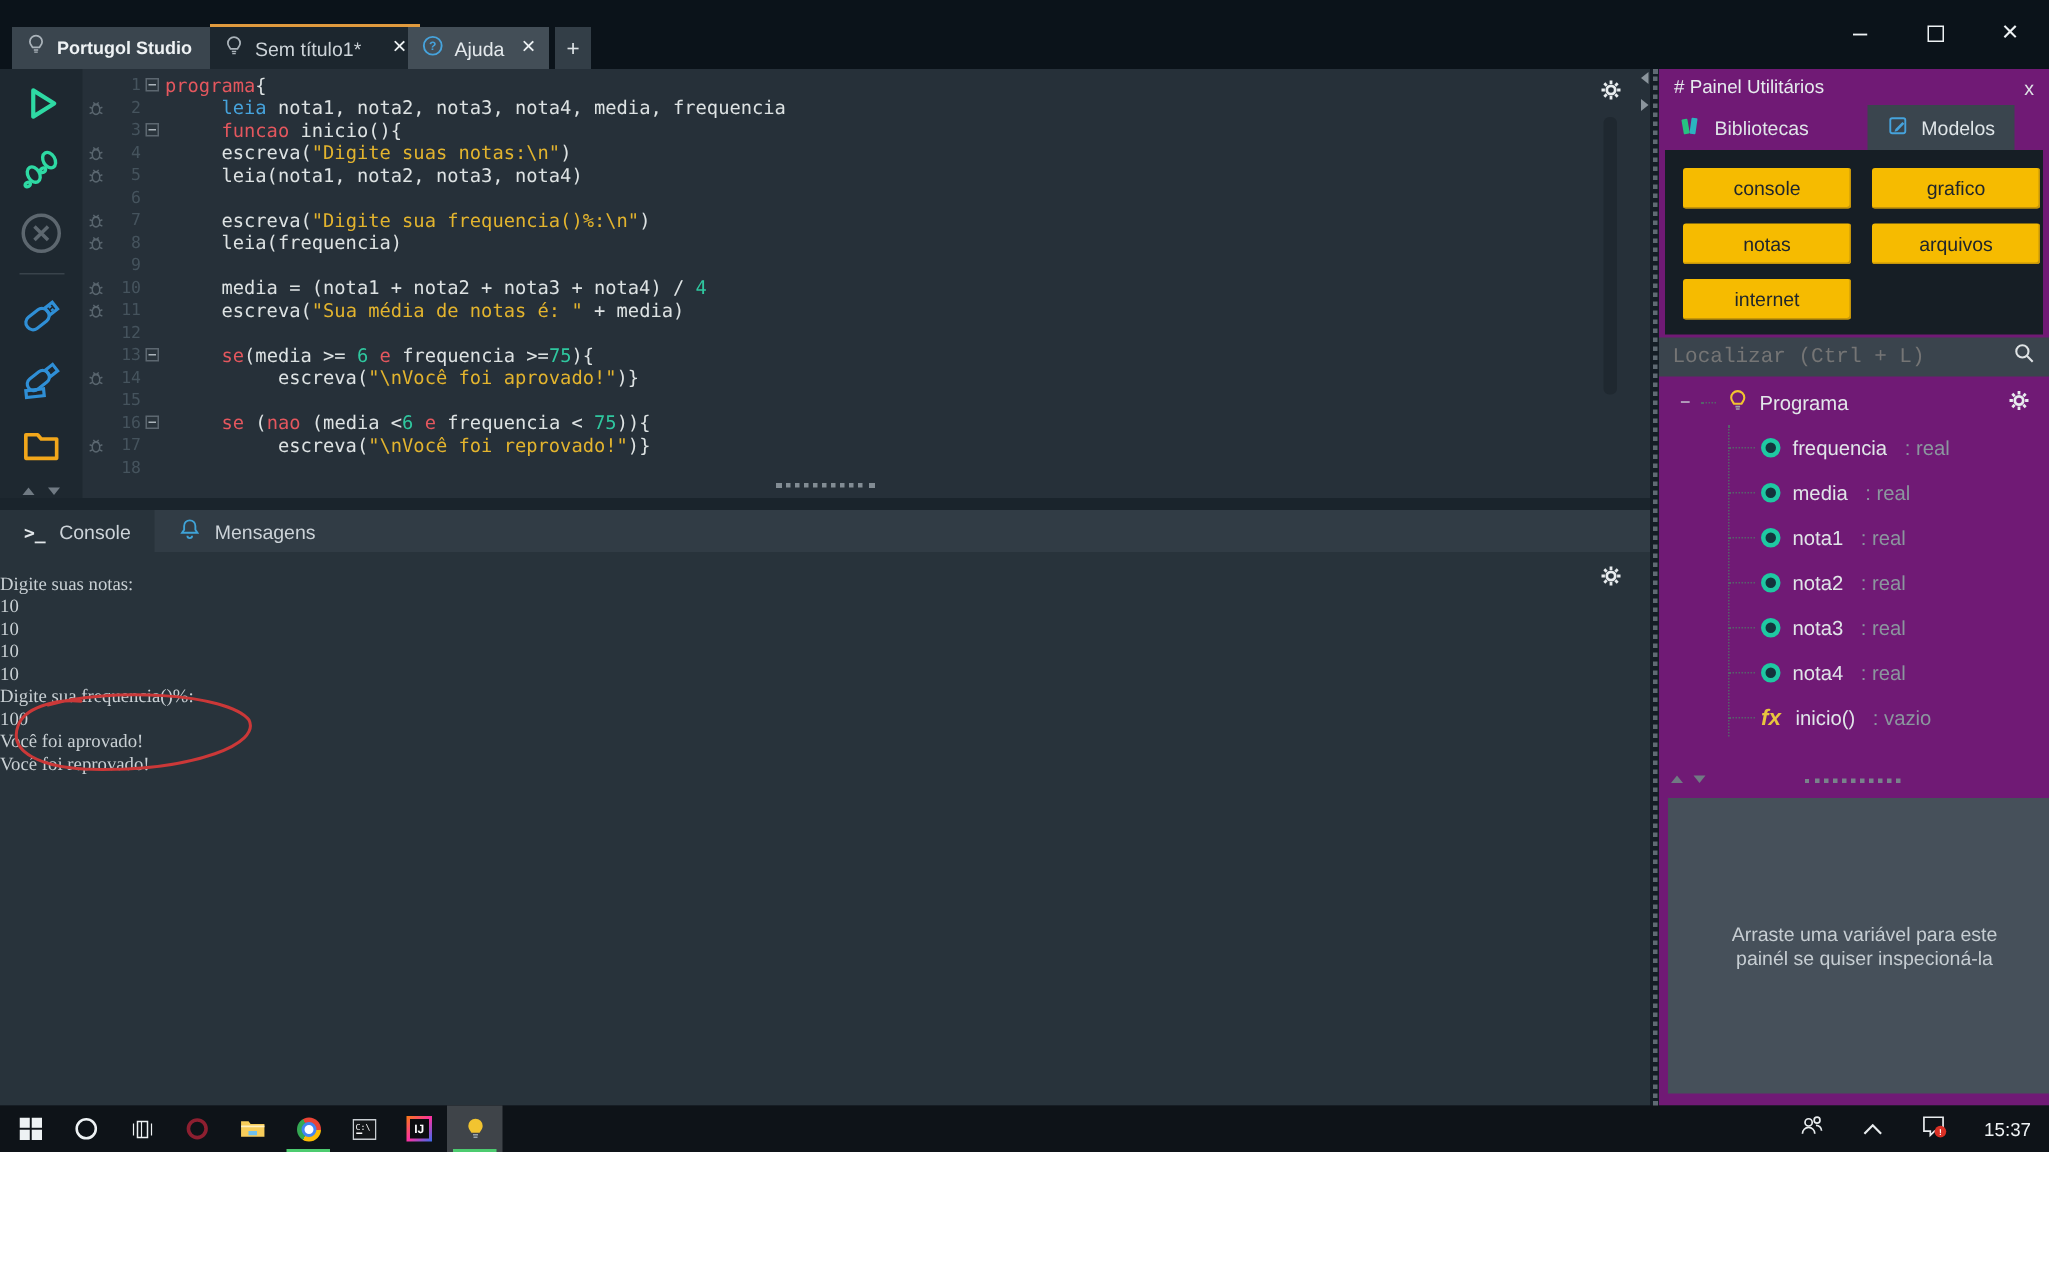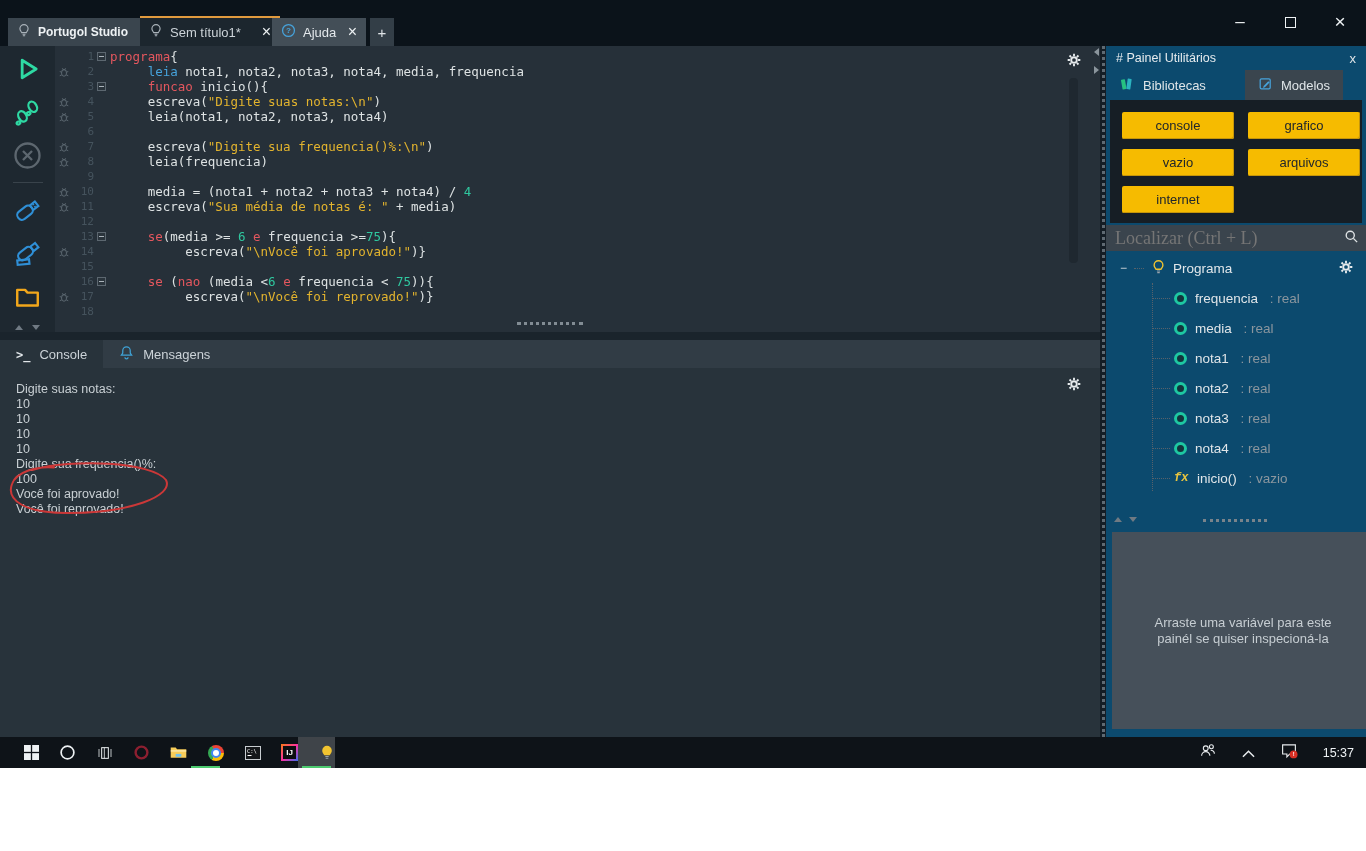--- a/index.html
+++ b/index.html
@@ -53,62 +53,62 @@
   .tri-right{border-top:4px solid transparent;border-bottom:4px solid transparent;border-left:5px solid #8b959d}
   .tri-up{border-left:4px solid transparent;border-right:4px solid transparent;border-bottom:5px solid #707a83}
   .tri-down{border-left:4px solid transparent;border-right:4px solid transparent;border-top:5px solid #707a83}
 
   
   .console{position:absolute;left:0;top:332px;width:1100px;height:405px;background:#28333b}
   .console::before{content:"";position:absolute;top:0;left:0;right:0;height:8px;background:#1a242c}
   .console-tabs{position:absolute;top:8px;left:0;right:0;height:28px;background:#313c45;display:flex}
   .console-tab{display:flex;align-items:center;gap:9px;padding:0 16px;font-size:13px;color:#ccd3d8;height:100%}
   .console-tab.active{background:#28333b}
-  .console-body{position:absolute;top:36px;left:0;right:0;bottom:0;padding:14px 0 0 16px;
-                font-family:Liberation Sans, sans-serif;font-size:12.5px;color:#c9d0d4}
+  .console-body{position:absolute;top:36px;left:0;right:0;bottom:0;padding:14px 0 0 0;
+                font-family:Liberation Serif, serif;font-size:12.5px;color:#c9d0d4}
   .console-line{height:15px;line-height:15px;white-space:pre}
   .console-gear{position:absolute;right:18px;top:44px}
   .annotation-svg{position:absolute;left:2px;top:126px;pointer-events:none}
 
   
-  .rpanel{position:absolute;left:1106px;top:46px;width:260px;height:691px;background:#0c4a6e;color:#e6ebee}
+  .rpanel{position:absolute;left:1106px;top:46px;width:260px;height:691px;background:#701a75;color:#e6ebee}
   .rp-header{height:24px;display:flex;align-items:center;padding:0 10px;font-size:12.5px;color:#e6ebee}
   .rp-close{margin-left:auto;font-size:13px;color:#dfe4e7}
   .rp-tabs{display:flex;height:30px}
   .rp-tab{display:flex;align-items:center;gap:8px;padding:0 13px;font-size:13px;color:#dfe5e8;height:100%}
   .rp-tab.active{background:#3a454e;margin-left:26px}
   .rp-btns{margin:0 4px;background:#161e25;padding:12px 0 10px 12px;height:123px;
            display:grid;grid-template-columns:112px 112px;gap:10px 14px;align-content:start}
   .model-btn{height:27px;background:#f6bb00;border:none;border-radius:2px;font-size:13px;color:#20262b;
              font-family:"Liberation Sans",sans-serif;box-shadow:inset -1px -1px 0 #c5950a;cursor:pointer}
   .rp-search{height:26px;background:#3a444d;display:flex;align-items:center;padding:0 9px;margin-top:2px;gap:6px}
-  .rp-search input{flex:1;background:transparent;border:none;outline:none;color:#c2c9cd;font-size:18px;
-                   font-family:Liberation Serif, serif}
+  .rp-search input{flex:1;background:transparent;border:none;outline:none;color:#c2c9cd;font-size:14px;
+                   font-family:Liberation Mono, monospace}
   .rp-tree{position:relative;padding-top:2px;height:254px;font-size:13.5px}
   .tree-root{height:30px;display:flex;align-items:center;gap:7px;padding-left:14px;color:#e2e7ea}
   .root-minus{color:#cfd6da;font-size:12px;line-height:1}
   .root-dots{width:10px;border-top:1px dotted #57626b}
   .tree-gear{position:absolute;right:12px;top:8px}
   .tree-kids{position:relative;padding-left:68px}
   .tree-kids::before{content:"";position:absolute;left:46px;top:0;height:208px;border-left:1px dotted #57626b}
   .tree-row{position:relative;height:30px;display:flex;align-items:center;gap:8px;color:#e0e5e8}
   .tree-row::before{content:"";position:absolute;left:-22px;width:18px;top:15px;border-top:1px dotted #57626b}
   .donut{width:13px;height:13px;border:3.5px solid #1ec8a2;border-radius:50%;background:#13343c;flex:none}
   .t-type{color:#8b969e}
-  .fx{font-style:italic;font-weight:bold;font-family:Liberation Mono, monospace;color:#e8c53f;font-size:12px;width:15px;flex:none}
+  .fx{font-style:italic;font-weight:bold;font-family:Liberation Sans, sans-serif;color:#e8c53f;font-size:15px;width:15px;flex:none}
   .rp-handle{position:absolute;top:473px;left:97px;width:64px;border-top:3px dotted #79838b}
   .rp-handle-arrows{position:absolute;top:471px;left:8px;display:flex;gap:7px}
   .rp-inspect{position:absolute;left:6px;top:486px;width:262px;height:197px;background:#46505a;
               display:flex;align-items:center;justify-content:center;text-align:center}
   .rp-inspect span{width:214px;color:#c6cdd2;font-size:13px;line-height:16px}
 
   
   .taskbar{position:absolute;top:737px;left:0;width:1366px;height:31px;background:#0e1318;display:flex;align-items:center}
   .tb-apps{display:flex;height:100%;align-items:center;margin-left:2px}
-  .tb-slot{width:37px;height:31px;display:flex;align-items:center;justify-content:flex-end;position:relative}
+  .tb-slot{width:37px;height:31px;display:flex;align-items:center;justify-content:center;position:relative}
   .tb-slot.active{background:#3f4449}
   .runline{position:absolute;bottom:0;left:4px;right:4px;height:2.5px;background:#4ccb6f}
   .chrome-ic{width:16px;height:16px;border-radius:50%;position:relative;display:inline-block;
              background:conic-gradient(from -30deg,#ea4335 0 120deg,#fbbc05 120deg 240deg,#34a853 240deg 360deg)}
   .chrome-ic::after{content:"";position:absolute;left:3px;top:3px;width:6px;height:6px;background:#fff;
                     border:2px solid #4285f4;border-radius:50%}
   .ij-ic{width:17px;height:17px;display:inline-flex;align-items:center;justify-content:center;
          font-size:8px;font-weight:bold;color:#fff;border:2px solid transparent;
          background:linear-gradient(#0c0d10,#0c0d10) padding-box,
                     linear-gradient(135deg,#f97a12,#fc31a1,#3a6df0) border-box}
@@ -438,21 +438,21 @@
         <span><svg width="15" height="15" viewBox="0 0 24 24" fill="none" stroke="#46a3dc" stroke-width="2">
               <rect x="3.5" y="4.5" width="16" height="16" rx="2"></rect>
               <path d="M9 16l7.5-7.5 2 2L11 18l-3 1z" fill="#46a3dc" stroke="none"></path>
             </svg></span>
         <span>Modelos</span>
       </div>
     </div>
     <div class="rp-btns">
         <button class="model-btn">console</button>
         <button class="model-btn">grafico</button>
-        <button class="model-btn">vazio</button>
+        <button class="model-btn">notas</button>
         <button class="model-btn">arquivos</button>
         <button class="model-btn">internet</button>
       </div>
     <div class="rp-search">
       <input placeholder="Localizar (Ctrl + L)" style="">
       <span><svg width="15" height="15" viewBox="0 0 24 24" fill="none" stroke="#dfe3e5" stroke-width="2.2">
             <circle cx="10" cy="10" r="6.5"></circle>
             <path d="M15 15l6 6"></path>
           </svg></span>
     </div>

